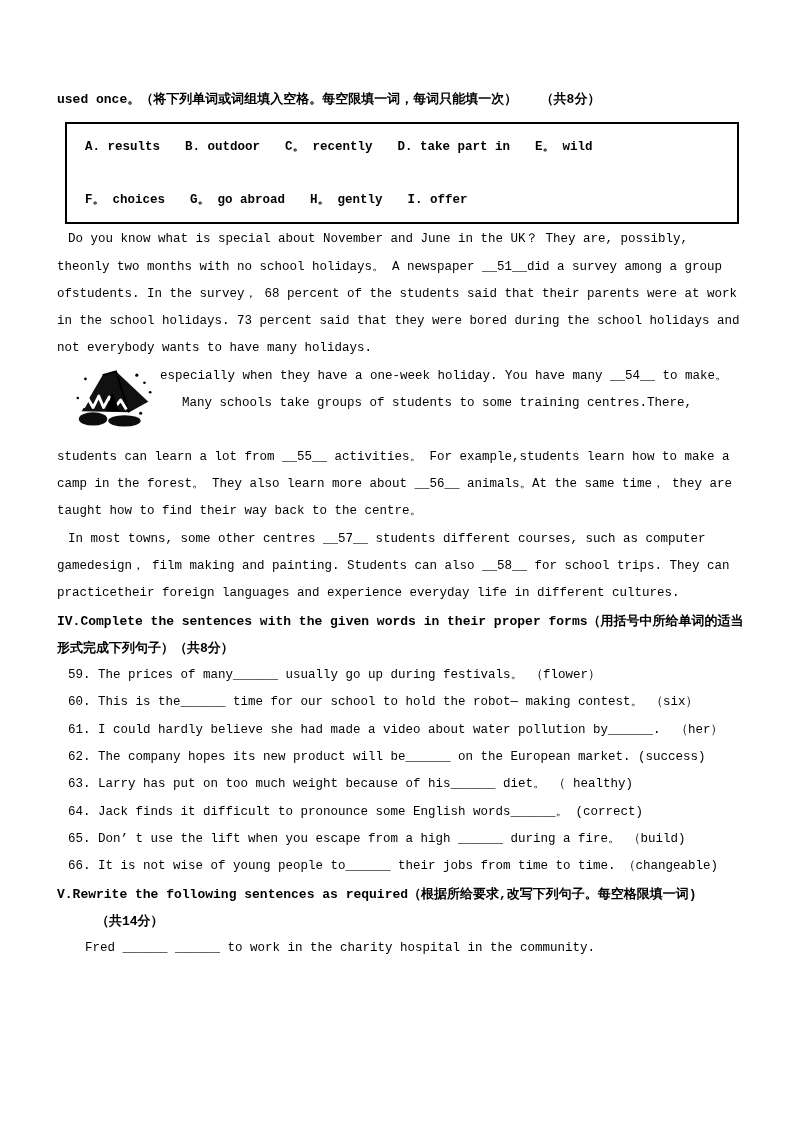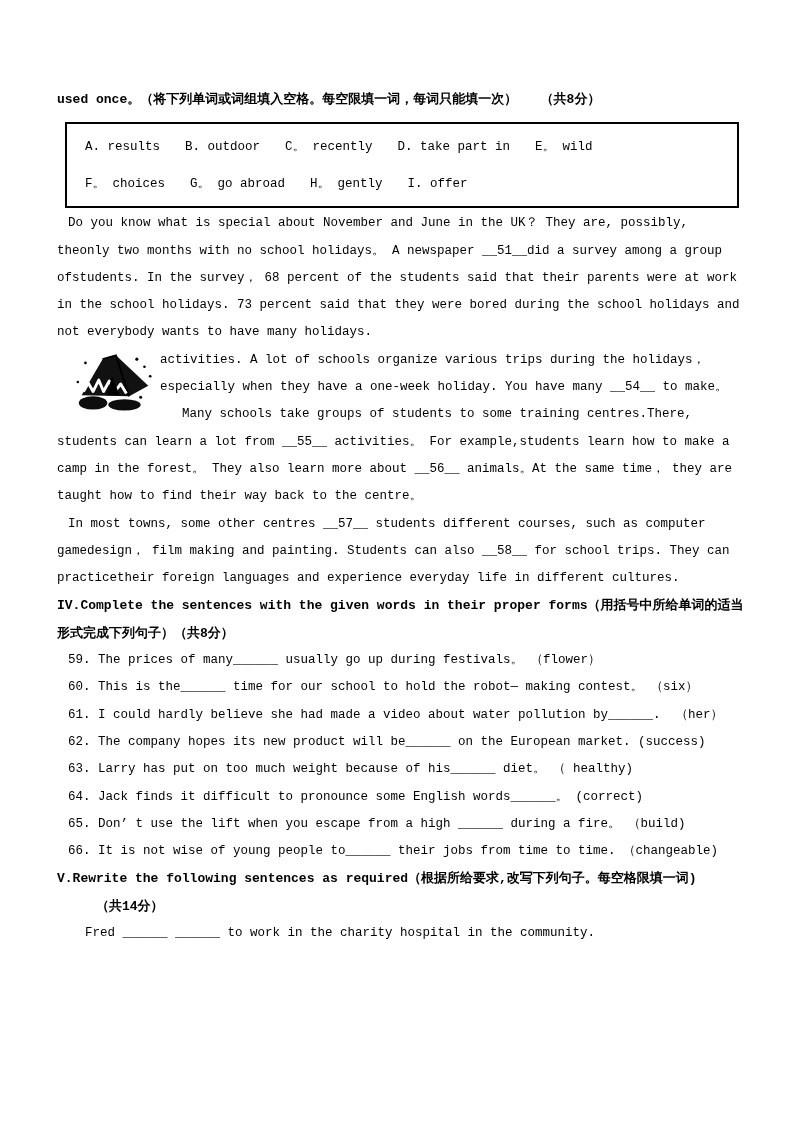--- a/index.html
+++ b/index.html
@@ -20,23 +20,24 @@
   .ind2 { text-indent:28px; }
   .ind3 { text-indent:39px; }
   .indmany { text-indent:22px; }
 
   .word-bank {
     box-sizing:border-box;
     width:674px;
     margin:9px 0 2px 8px;
     border:2px solid #000;
     padding:10px 0 8px 18px;
+    font-weight:bold;
   }
   .wb-row { display:flex; gap:25px; line-height:27px; }
-  .wb-row + .wb-row { margin-top:10px; }
+  .wb-row + .wb-row { margin-top:26px; }
   .wb-item { white-space:pre; }
 
   .wrap-region { overflow:visible; }
   .float-img {
     float:left;
     width:103px; height:78px;
     margin:3px 0 0 0;
   }
   .float-img svg { display:block; margin-left:17px; }
   .clear { clear:both; }
@@ -84,21 +85,20 @@
         <path d="M34 46 L40 26 L48 46 Z" fill="#000"></path>
         <circle cx="66" cy="8" r="1.6" fill="#000"></circle>
         <circle cx="74" cy="16" r="1.4" fill="#000"></circle>
         <circle cx="80" cy="26" r="1.4" fill="#000"></circle>
         <circle cx="12" cy="12" r="1.4" fill="#000"></circle>
         <circle cx="70" cy="48" r="1.6" fill="#000"></circle>
         <circle cx="4" cy="32" r="1.3" fill="#000"></circle>
       </svg>
     </div>
     <div>
-        <div class="line">activities. A lot of schools organize various trips during the holidays，</div>
         <div class="line">especially when they have a one-week holiday. You have many __54__ to make。</div>
         <div class="line indmany">Many schools take groups of students to some training centres.There,</div>
       </div>
     <div class="clear"></div>
   </div>
 
   <div>
       <div class="line">students can learn a lot from __55__ activities。 For example,students learn how to make a</div>
       <div class="line">camp in the forest。 They also learn more about __56__ animals。At the same time， they are</div>
       <div class="line">taught how to find their way back to the centre。</div>

